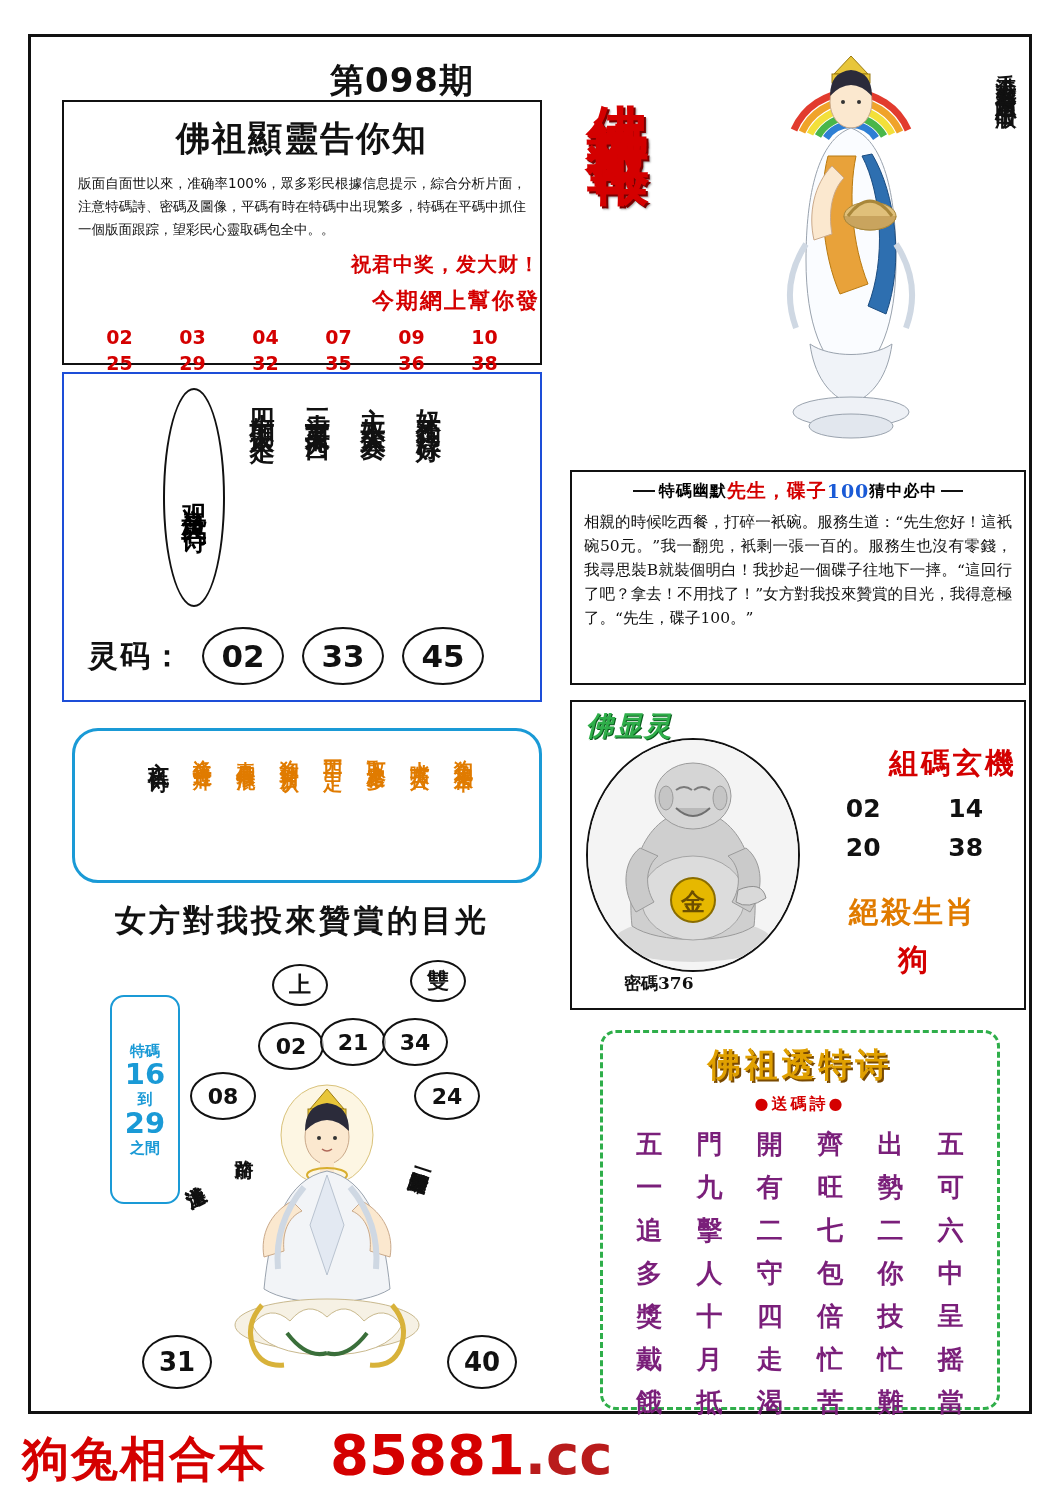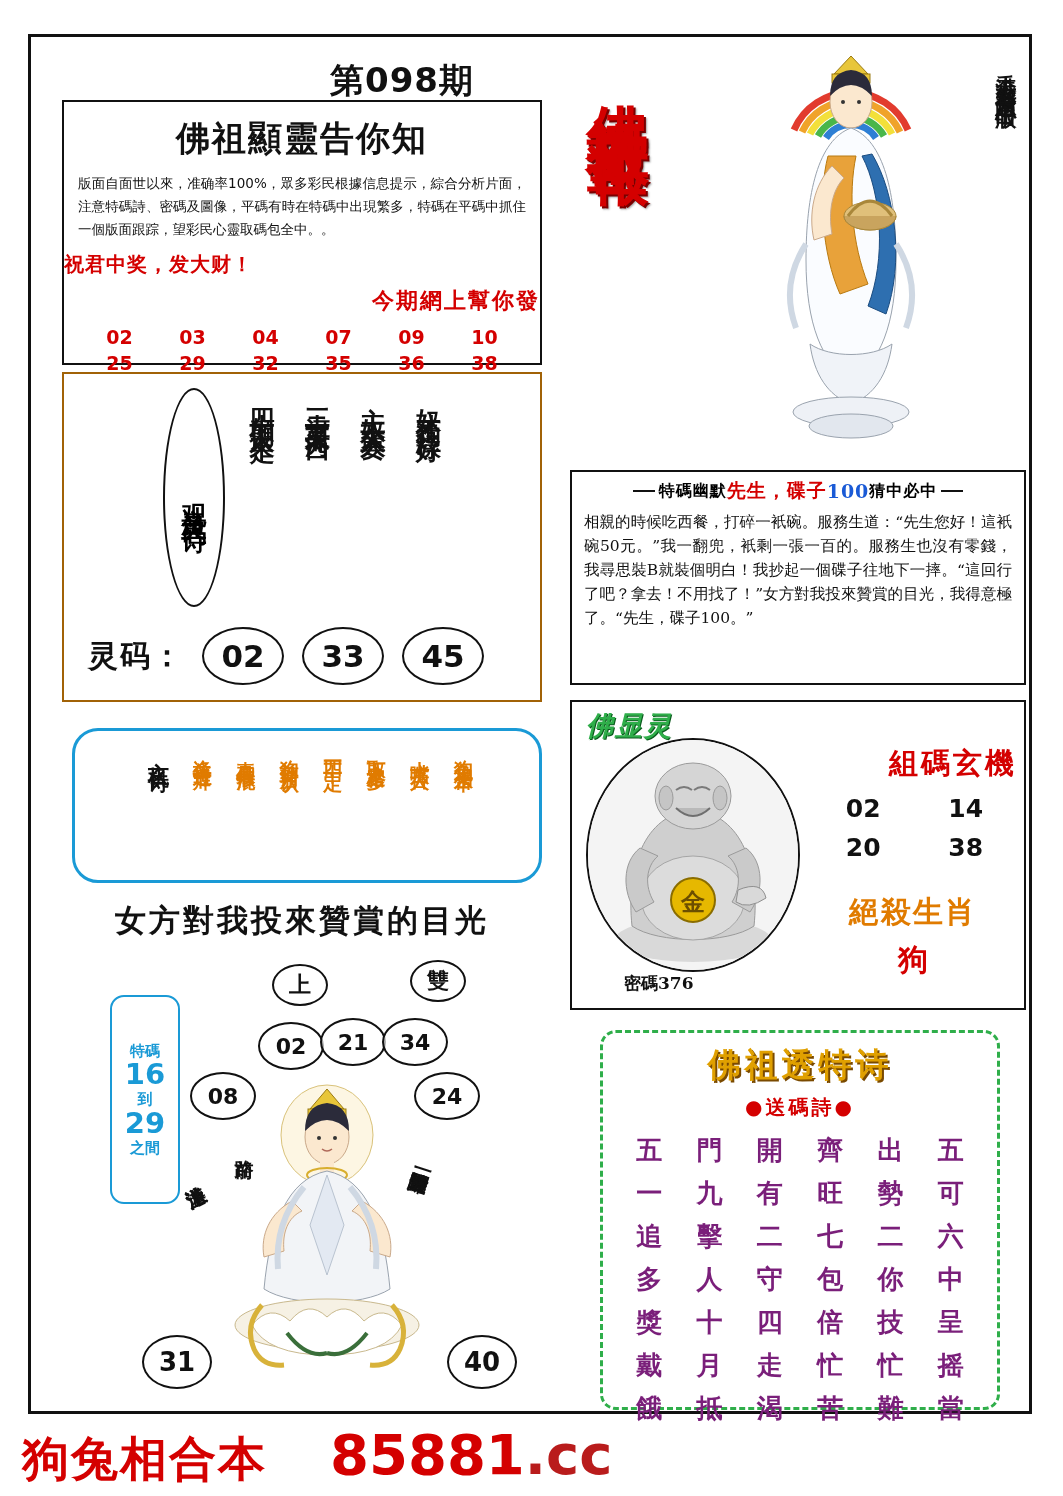--- a/index.html
+++ b/index.html
@@ -32,41 +32,41 @@
   }
   .notice-title{
     text-align:center;font-size:34px;font-weight:bold;color:#111;
     margin-top:14px;letter-spacing:2px;
   }
   .notice-body{
     font-size:13.5px;color:#111;line-height:1.7;
     margin:10px 14px 0 14px;text-align:justify;
   }
   .notice-red1{
-    text-align:left;color:#d40000;font-weight:bold;font-size:20px;
+    text-align:right;color:#d40000;font-weight:bold;font-size:20px;
     margin-top:10px;letter-spacing:1px;
   }
   .notice-red2{
     text-align:right;color:#d40000;font-weight:bold;font-size:22px;
     margin-top:8px;letter-spacing:2px;
   }
   .numgrid{
     margin-top:10px;padding:0 22px;
     display:grid;grid-template-columns:repeat(6,1fr);
     gap:4px 6px;
   }
   .numgrid span{
     color:#d40000;font-size:19px;text-align:center;font-weight:bold;
     font-family:"DejaVu Sans","Liberation Sans",sans-serif;
   }
 
   
   .box-poem{
     position:absolute;left:62px;top:372px;width:480px;height:330px;
-    border:2px solid #a16207;background:#fff;box-sizing:border-box;
+    border:2px solid #1d4ed8;background:#fff;box-sizing:border-box;
   }
   .poem-cols{
     position:absolute;left:0;top:14px;width:100%;height:230px;
     display:flex;flex-direction:row-reverse;justify-content:center;
     gap:18px;
   }
   .pcol{
     writing-mode:vertical-rl;text-orientation:upright;
     font-size:25px;line-height:1.5;color:#111;font-weight:bold;
     letter-spacing:5px;
@@ -246,21 +246,21 @@
     box-sizing:border-box;
   }
   .tou-title{
     text-align:center;margin-top:10px;
     font-size:33px;font-weight:bold;color:#e0a000;letter-spacing:4px;
     text-shadow:2px 2px 0 #7a4a00;
     font-family:"DejaVu Serif","Liberation Serif",serif;
   }
   .tou-sub{
     text-align:center;margin-top:6px;
-    font-size:20px;font-weight:bold;color:#d40000;letter-spacing:3px;
+    font-size:16px;font-weight:bold;color:#d40000;letter-spacing:3px;
     font-family:"DejaVu Serif","Liberation Serif",serif;
   }
   .tou-grid{
     margin:12px 16px 0 16px;
     display:grid;grid-template-columns:repeat(6,1fr);
     gap:8px 0;
     text-align:center;
   }
   .tou-grid span{
     font-size:26px;font-weight:bold;color:#7a1f7a;

